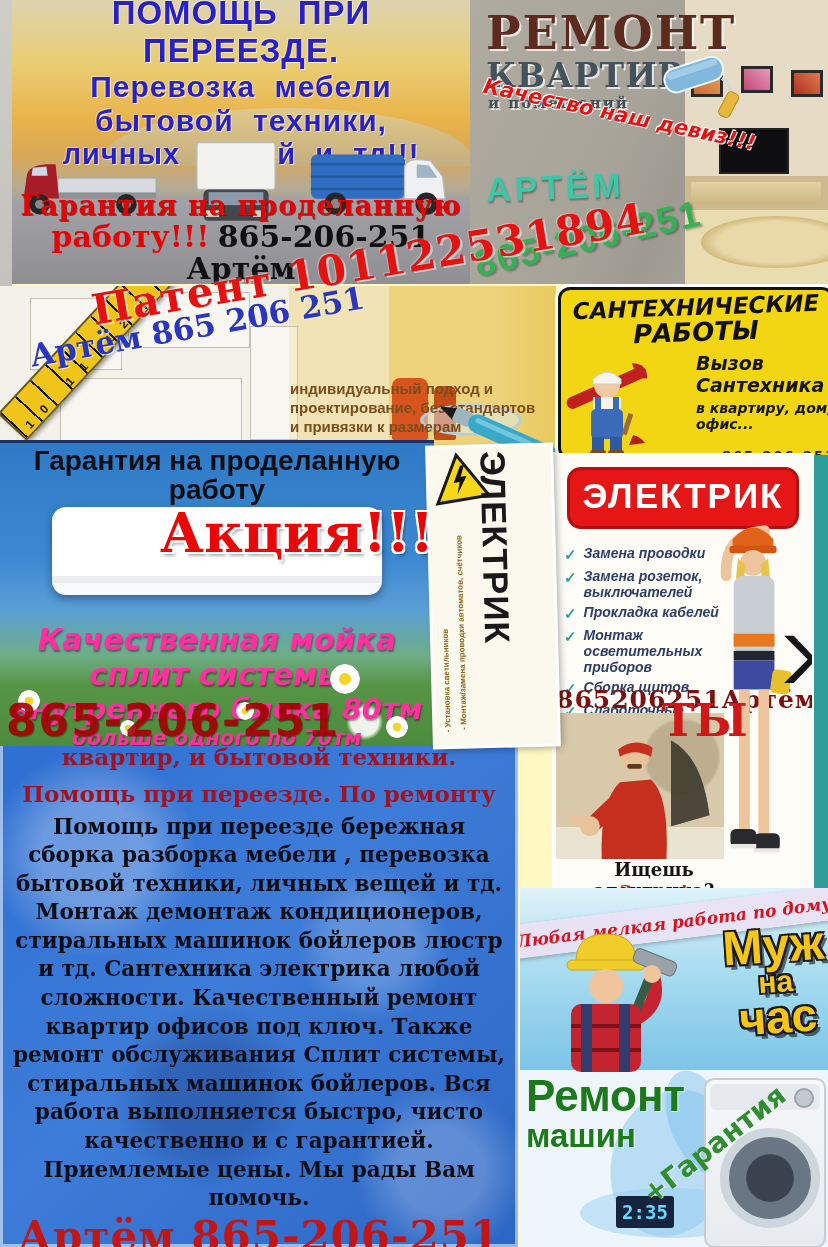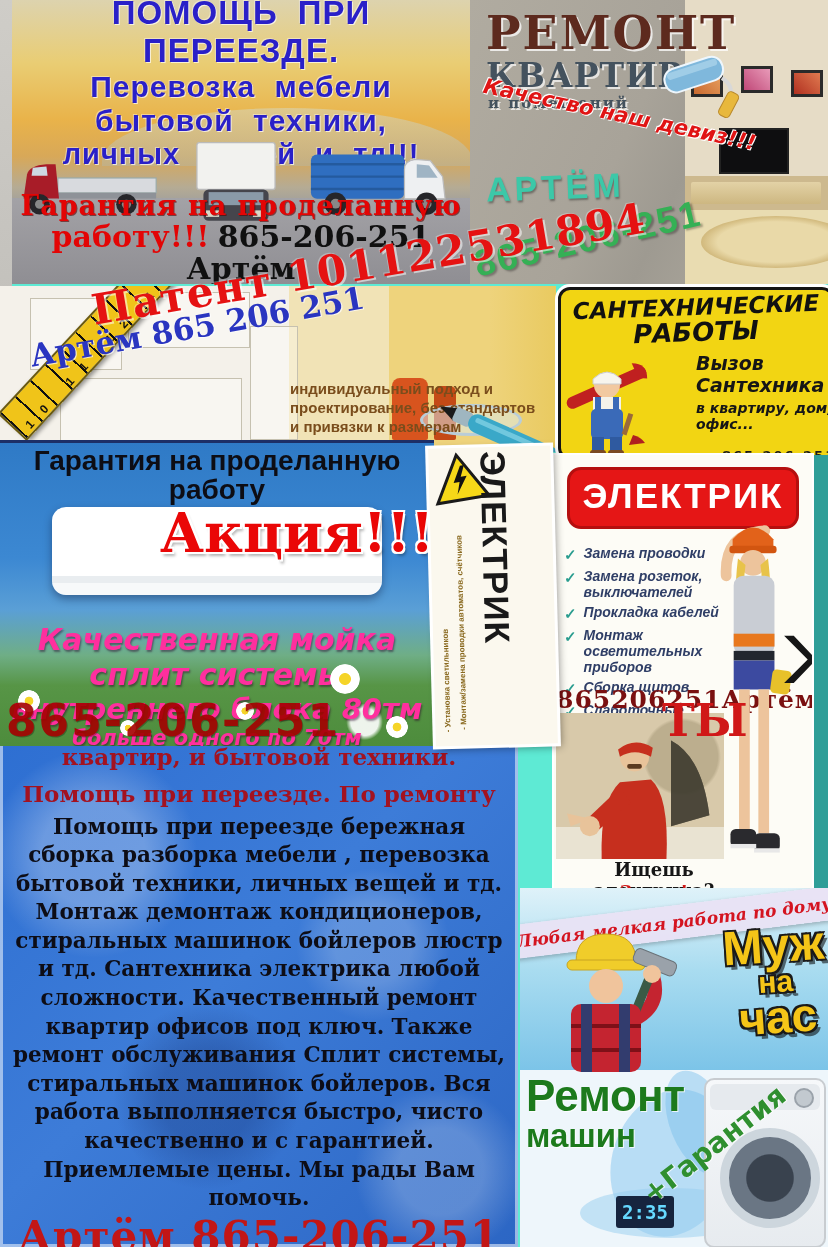--- a/index.html
+++ b/index.html
@@ -1,16 +1,16 @@
 <!DOCTYPE html>
 <html><head>
 <meta charset="utf-8">
 <style>
   html,body{margin:0;padding:0;background:#dcdcdc;}
-  #canvas{position:relative;width:828px;height:1247px;overflow:hidden;background:#5eead4;
+  #canvas{position:relative;width:828px;height:1247px;overflow:hidden;background:#fef9c3;
           font-family:"Liberation Sans",sans-serif;}
   .abs{position:absolute;}
   .f-sans{font-family:"Liberation Sans",sans-serif;}
   .f-serif{font-family:"DejaVu Serif",serif;}
   .f-dv{font-family:"DejaVu Sans",sans-serif;}
   .b{font-weight:bold;}
   .ctr{text-align:center;}
 
   
   #tileA{left:12px;top:0;width:458px;height:284px;overflow:hidden;

